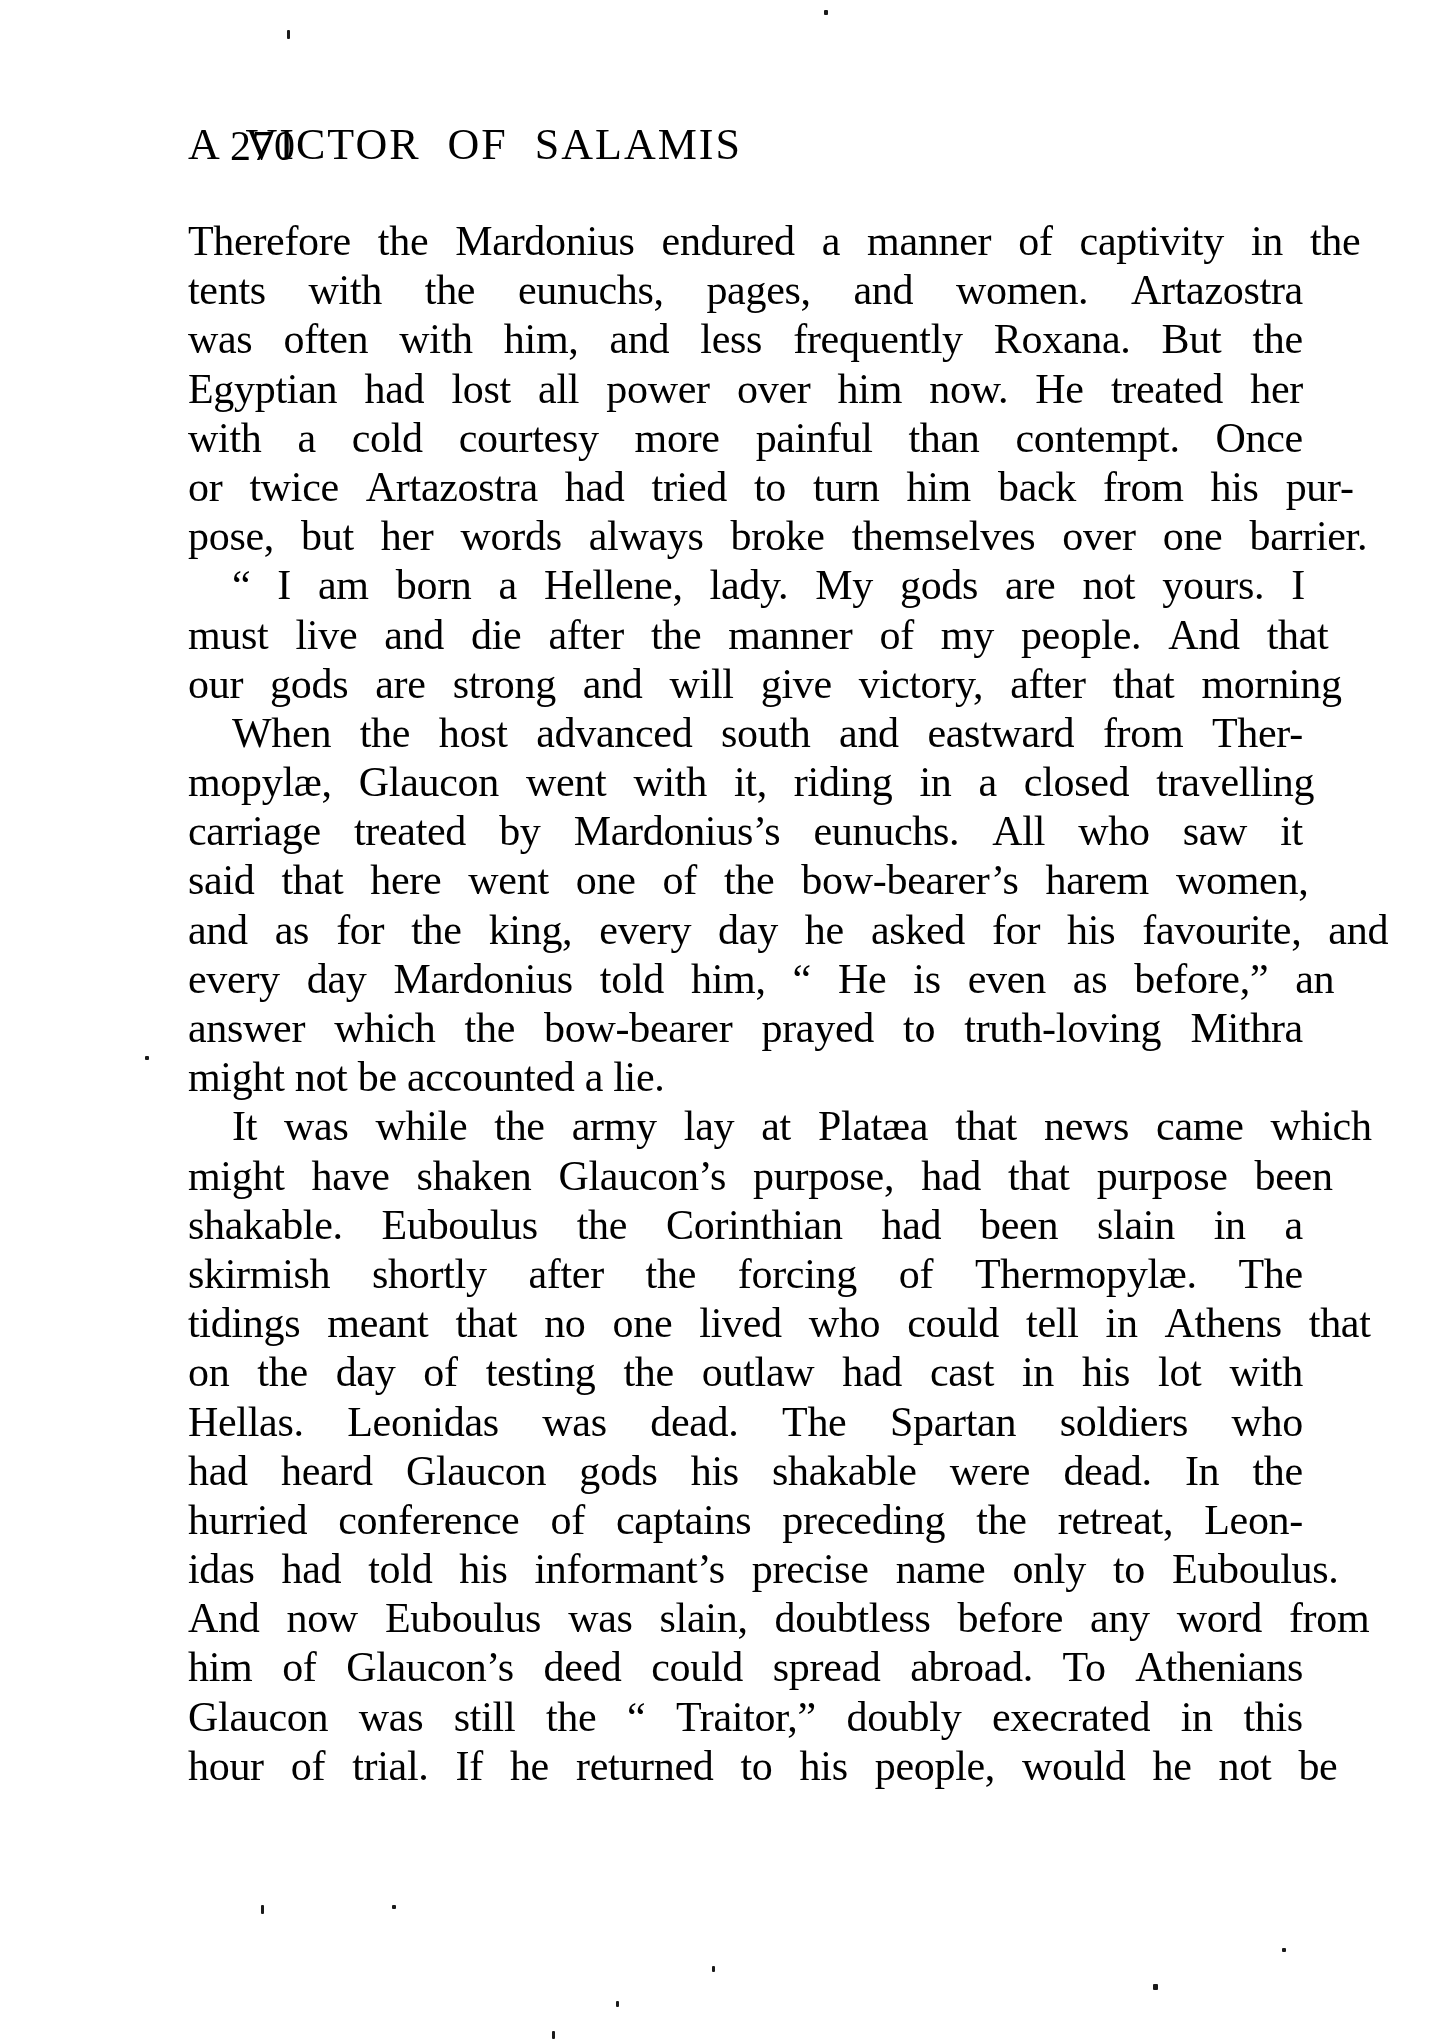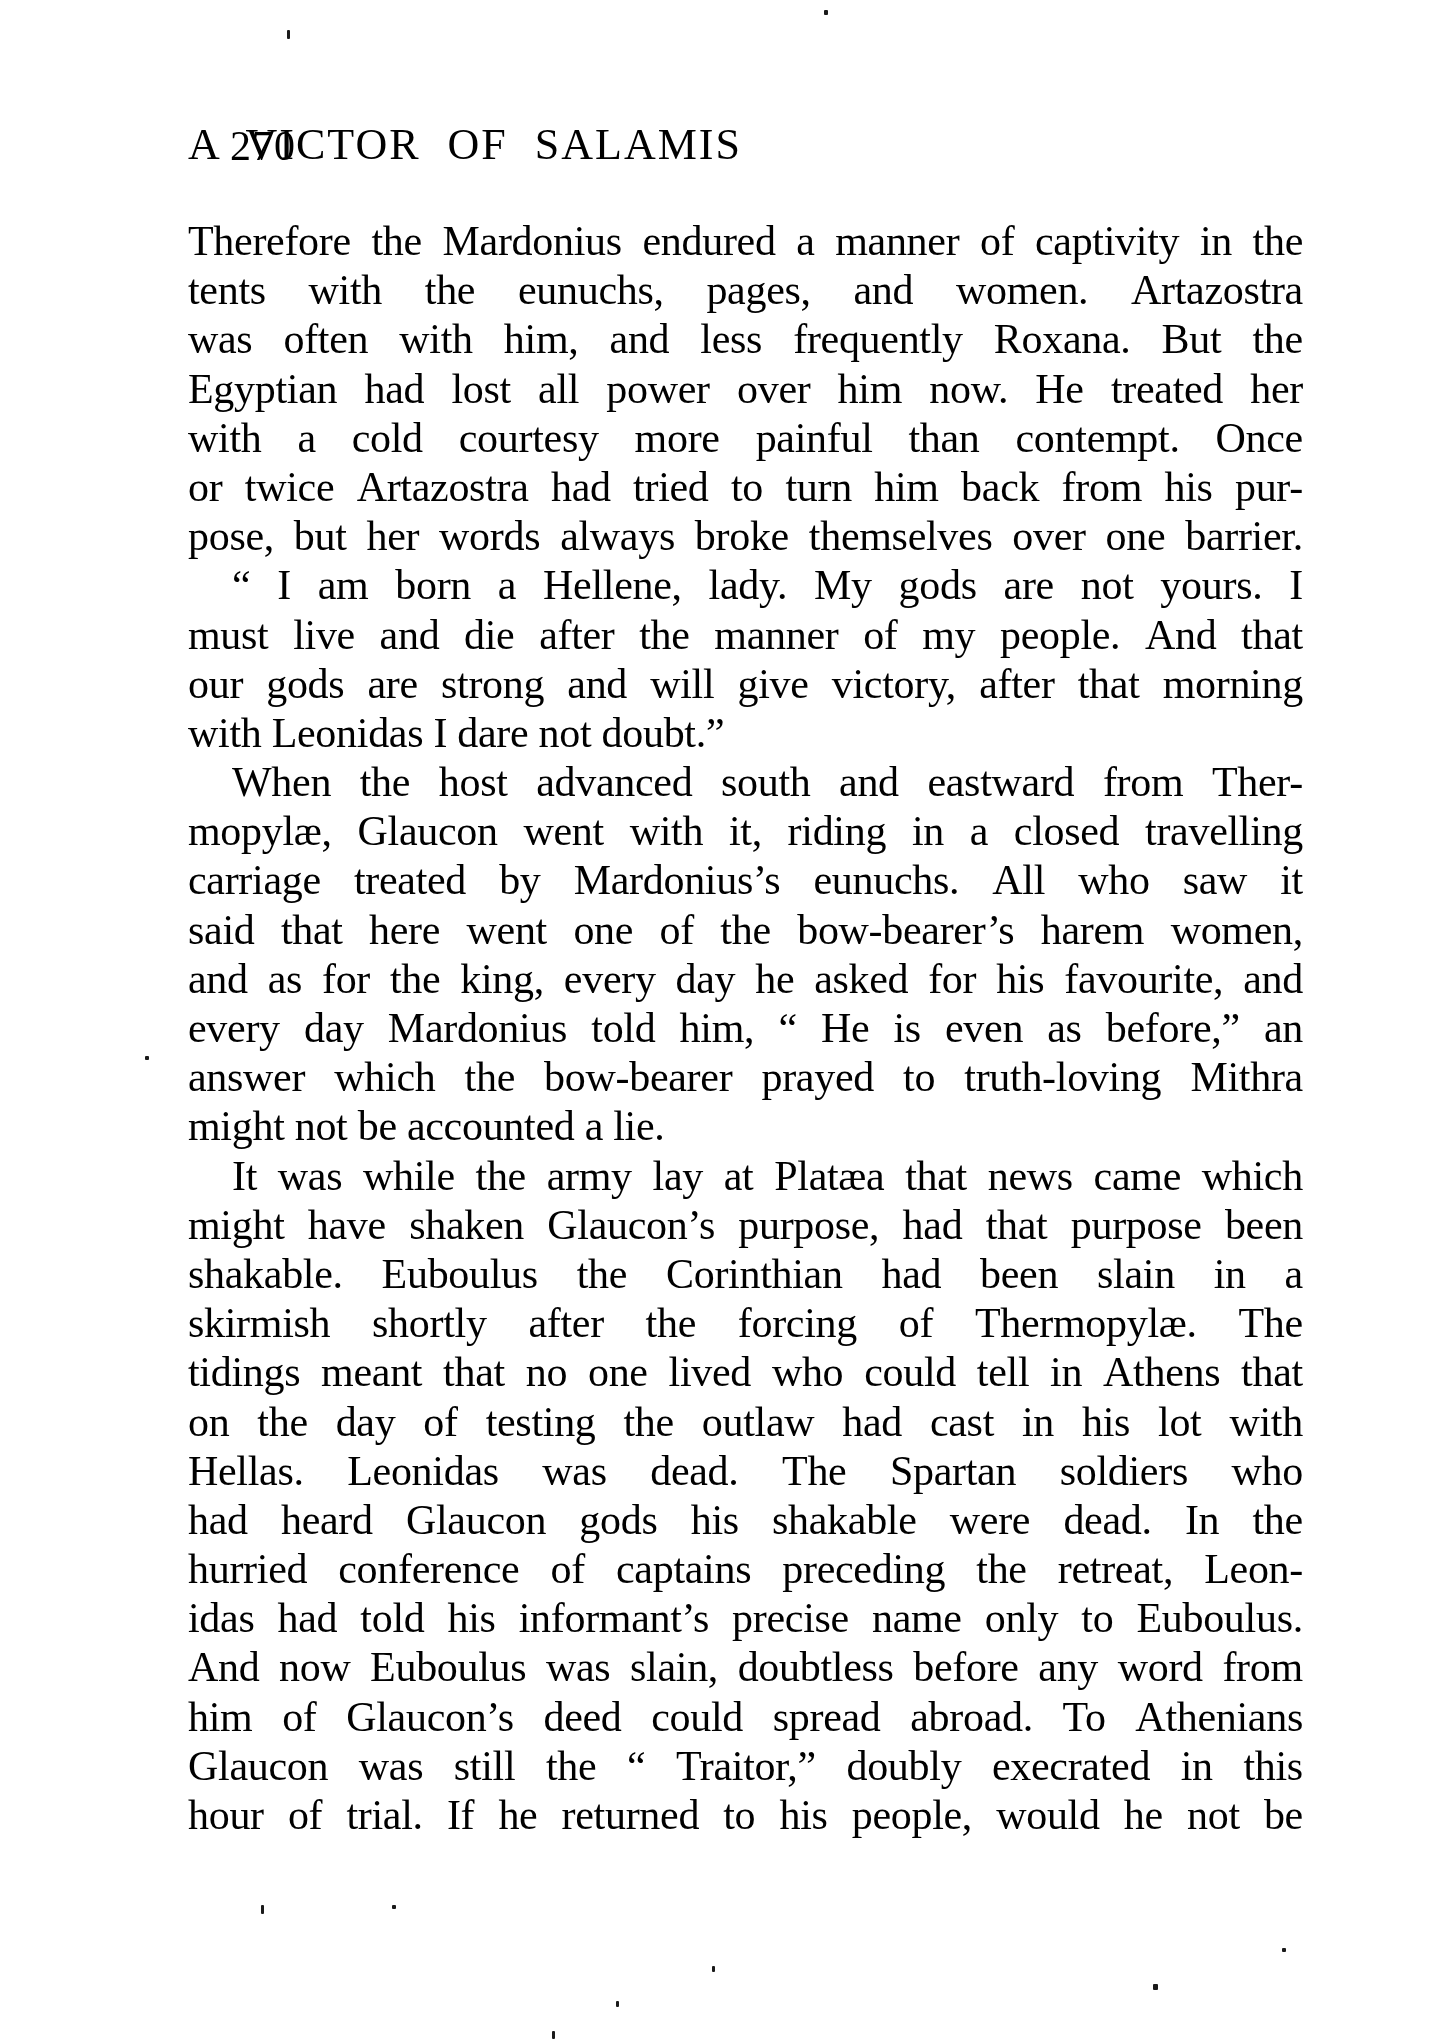--- a/index.html
+++ b/index.html
@@ -47,20 +47,21 @@
   .paragraph { margin: 0; padding: 0; }
   .line {
     height: 49.2px;
     line-height: 49.2px;
     white-space: nowrap;
   }
   .line.justified {
     display: flex;
     justify-content: space-between;
     align-items: baseline;
+    gap: 27px;
   }
   .line.justified span { display: inline-block; }
   .line.indented { padding-left: 44px; }
   .artifact {
     position: absolute;
     background: #1a1a1a;
     border-radius: 1px;
   }
 </style>
 </head>
@@ -193,21 +194,20 @@
           <span>are</span>
           <span>strong</span>
           <span>and</span>
           <span>will</span>
           <span>give</span>
           <span>victory,</span>
           <span>after</span>
           <span>that</span>
           <span>morning</span>
         </div>
-        <div class="line">with Leonidas I dare not doubt.”</div>
       </div>
       <div class="paragraph">
         <div class="line justified indented">
           <span>When</span>
           <span>the</span>
           <span>host</span>
           <span>advanced</span>
           <span>south</span>
           <span>and</span>
           <span>eastward</span>

